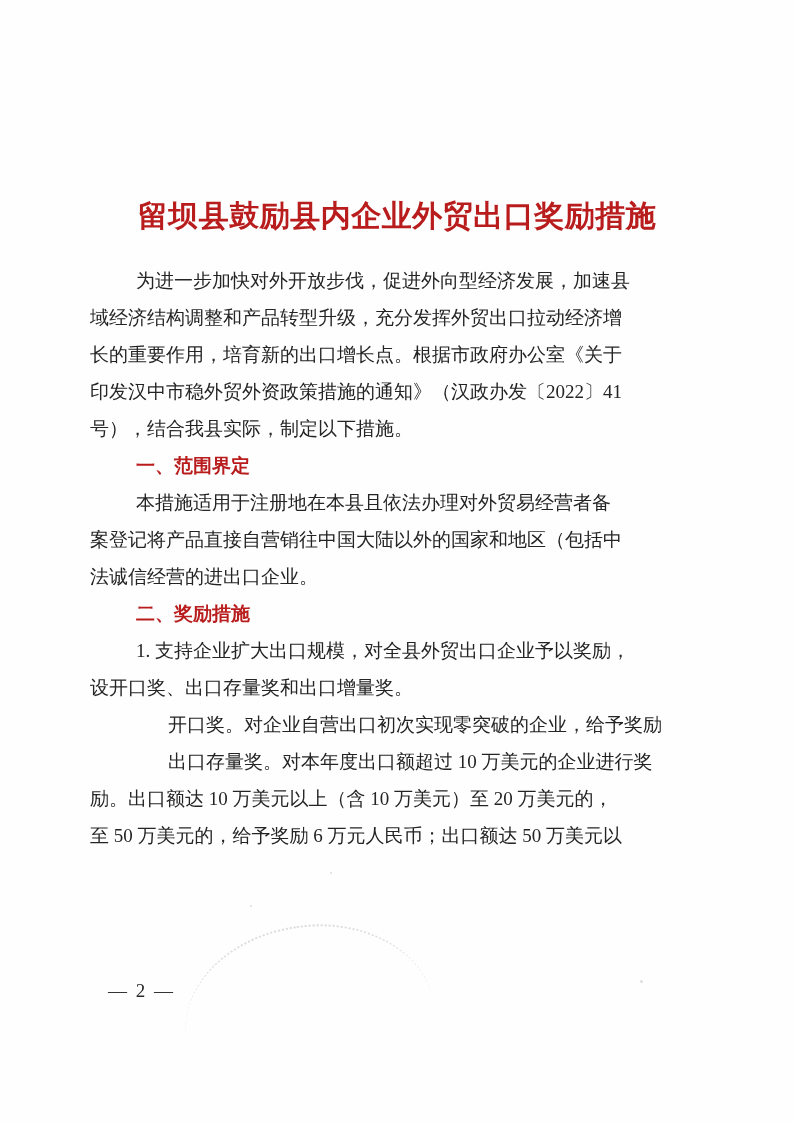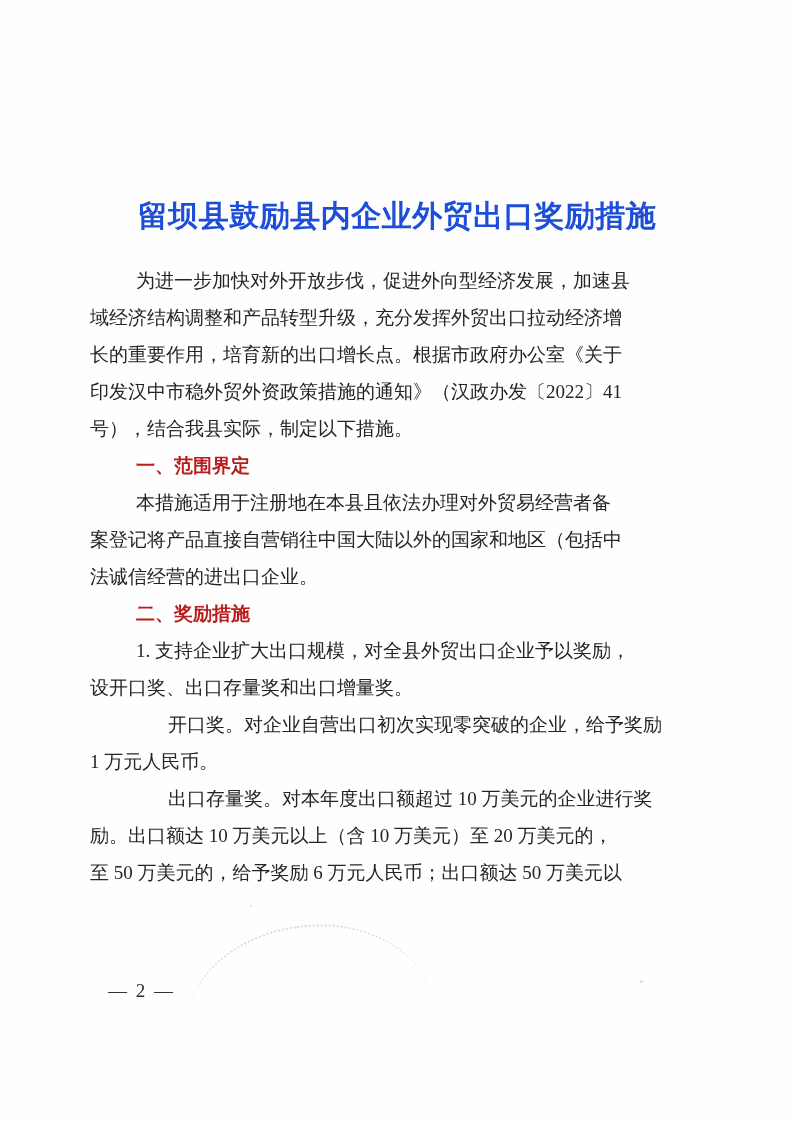--- a/index.html
+++ b/index.html
@@ -40,21 +40,21 @@
   }
   .doc-title {
     position: absolute;
     top: 176px;
     left: 0;
     width: 100%;
     text-align: center;
     font-size: 30px;
     font-weight: 700;
     letter-spacing: 0.5px;
-    color: #1d4ed8;
+    color: #b91c1c;
     font-family: "Liberation Serif", "DejaVu Serif", serif;
   }
   .body-text {
     position: absolute;
     top: 262px;
     left: 90px;
     width: 622px;
     font-size: 19px;
     line-height: 37px;
     color: #242424;
@@ -106,21 +106,20 @@
     <div class="line indent">本措施适用于注册地在本县且依法办理对外贸易经营者备</div>
     <div class="line">案登记将产品直接自营销往中国大陆以外的国家和地区（包括中</div>
     <div class="line">法诚信经营的进出口企业。</div>
 
     <div class="line indent sec-heading">二、奖励措施</div>
 
     <div class="line indent">1. 支持企业扩大出口规模，对全县外贸出口企业予以奖励，</div>
     <div class="line">设开口奖、出口存量奖和出口增量奖。</div>
 
     <div class="line indent"><span class="bold-lead">开口奖。</span><span>对企业自营出口初次实现零突破的企业，给予奖励</span></div>
-    <div class="line">1 万元人民币。</div>
 
     <div class="line indent"><span class="bold-lead">出口存量奖。</span><span>对本年度出口额超过 10 万美元的企业进行奖</span></div>
     <div class="line">励。出口额达 10 万美元以上（含 10 万美元）至 20 万美元的，</div>
     <div class="line">至 50 万美元的，给予奖励 6 万元人民币；出口额达 50 万美元以</div>
 
   </div>
 
   <div class="scan-smudge"></div>
   <div class="speck" style="left:640px; top:980px;"></div>
   <div class="speck" style="left:330px; top:872px; width:2px; height:2px;"></div>

